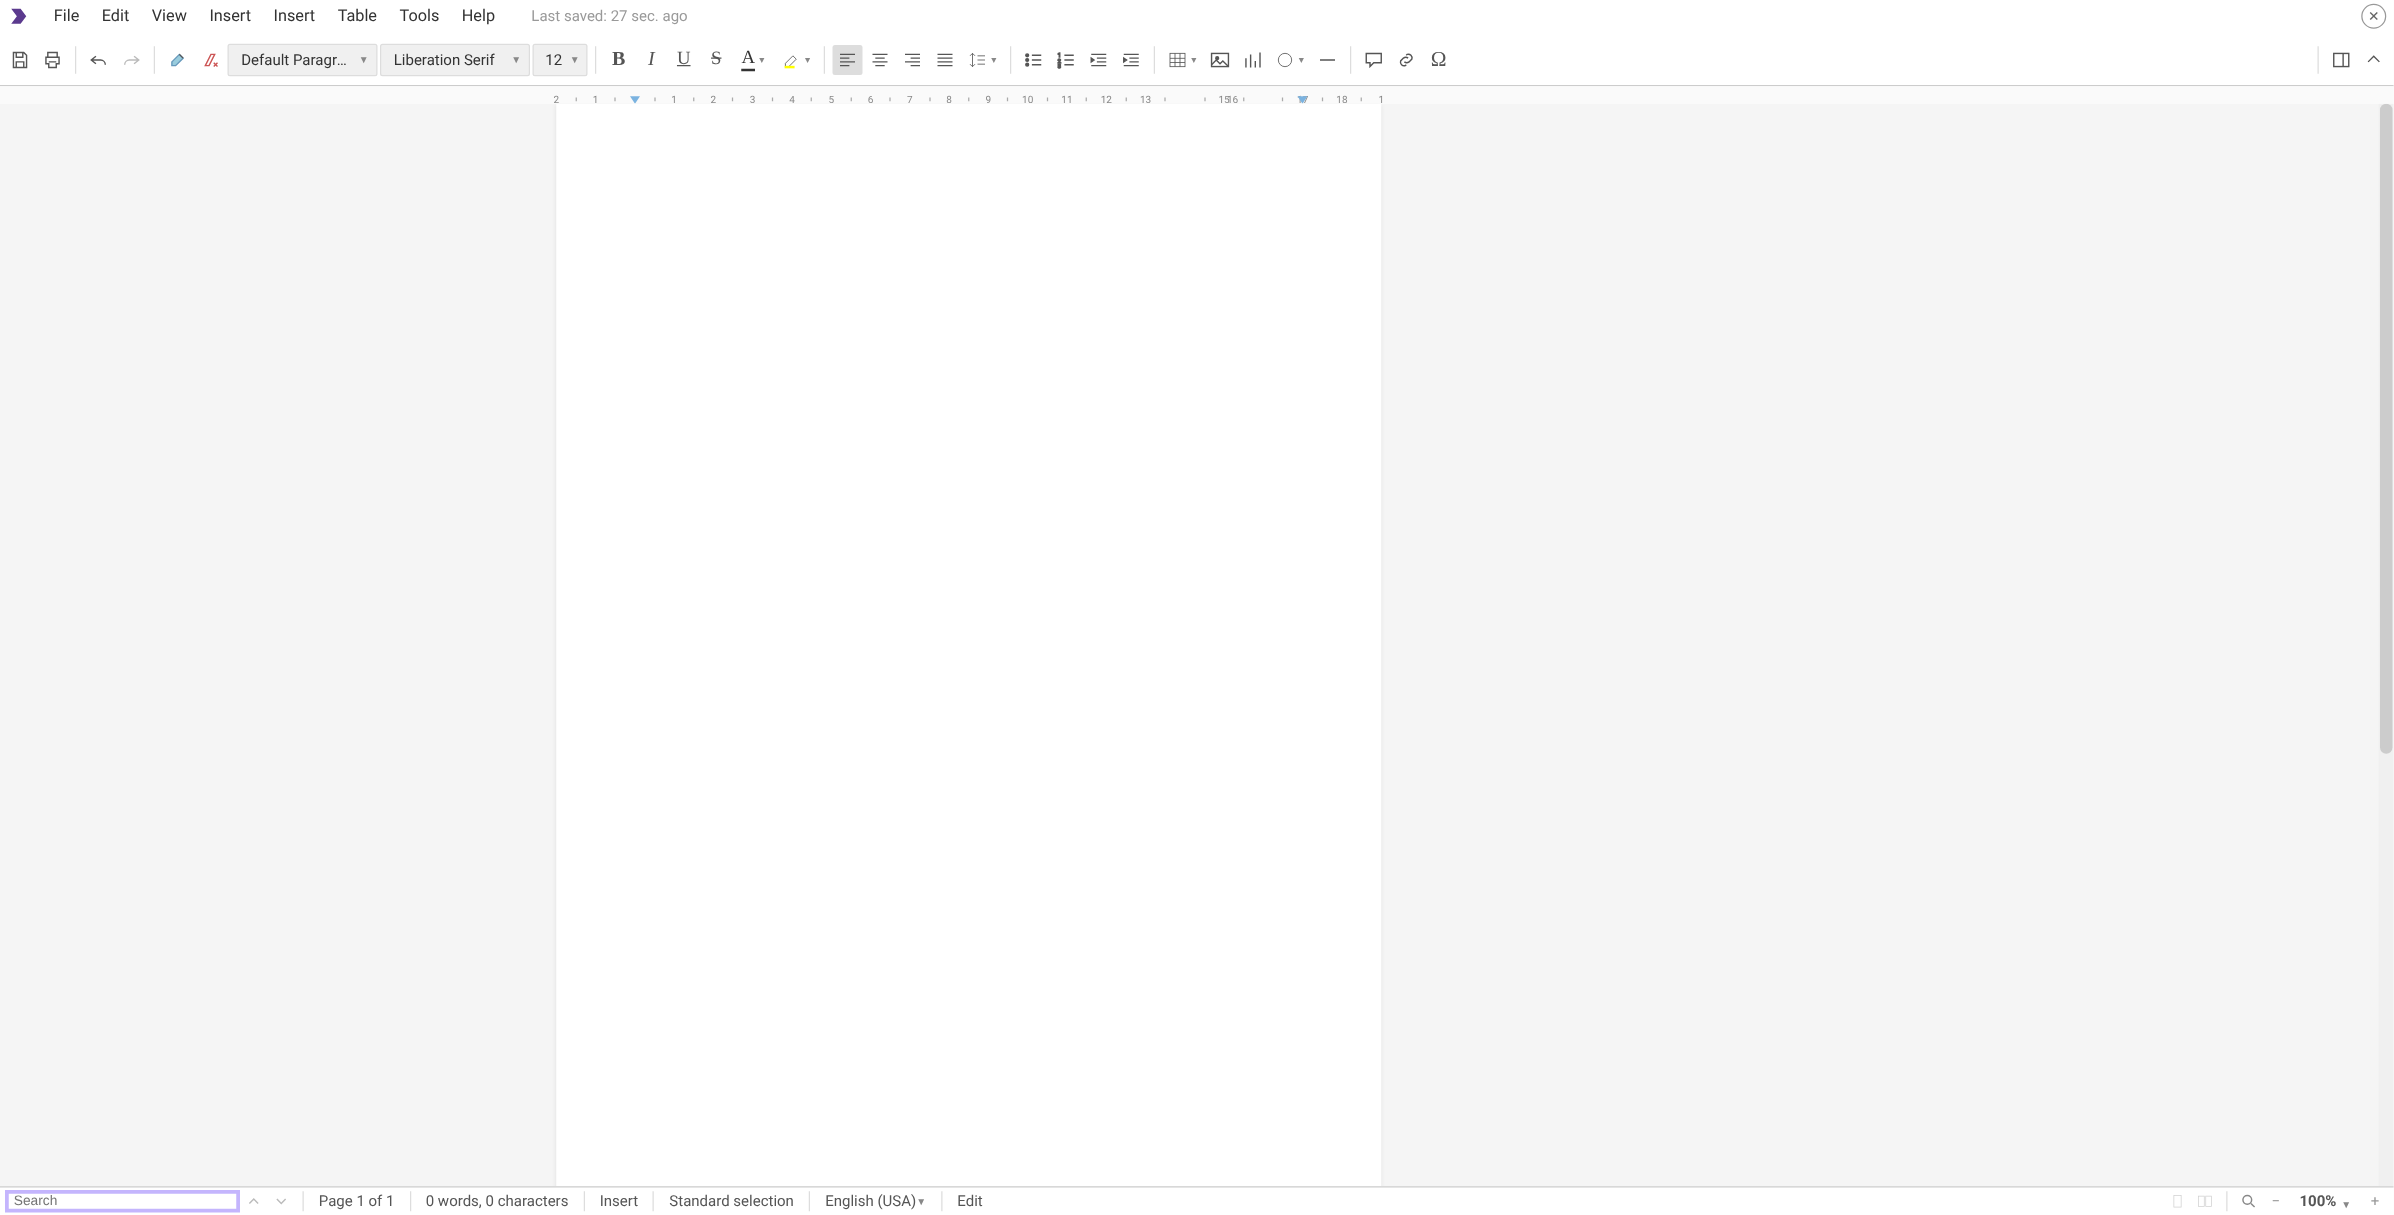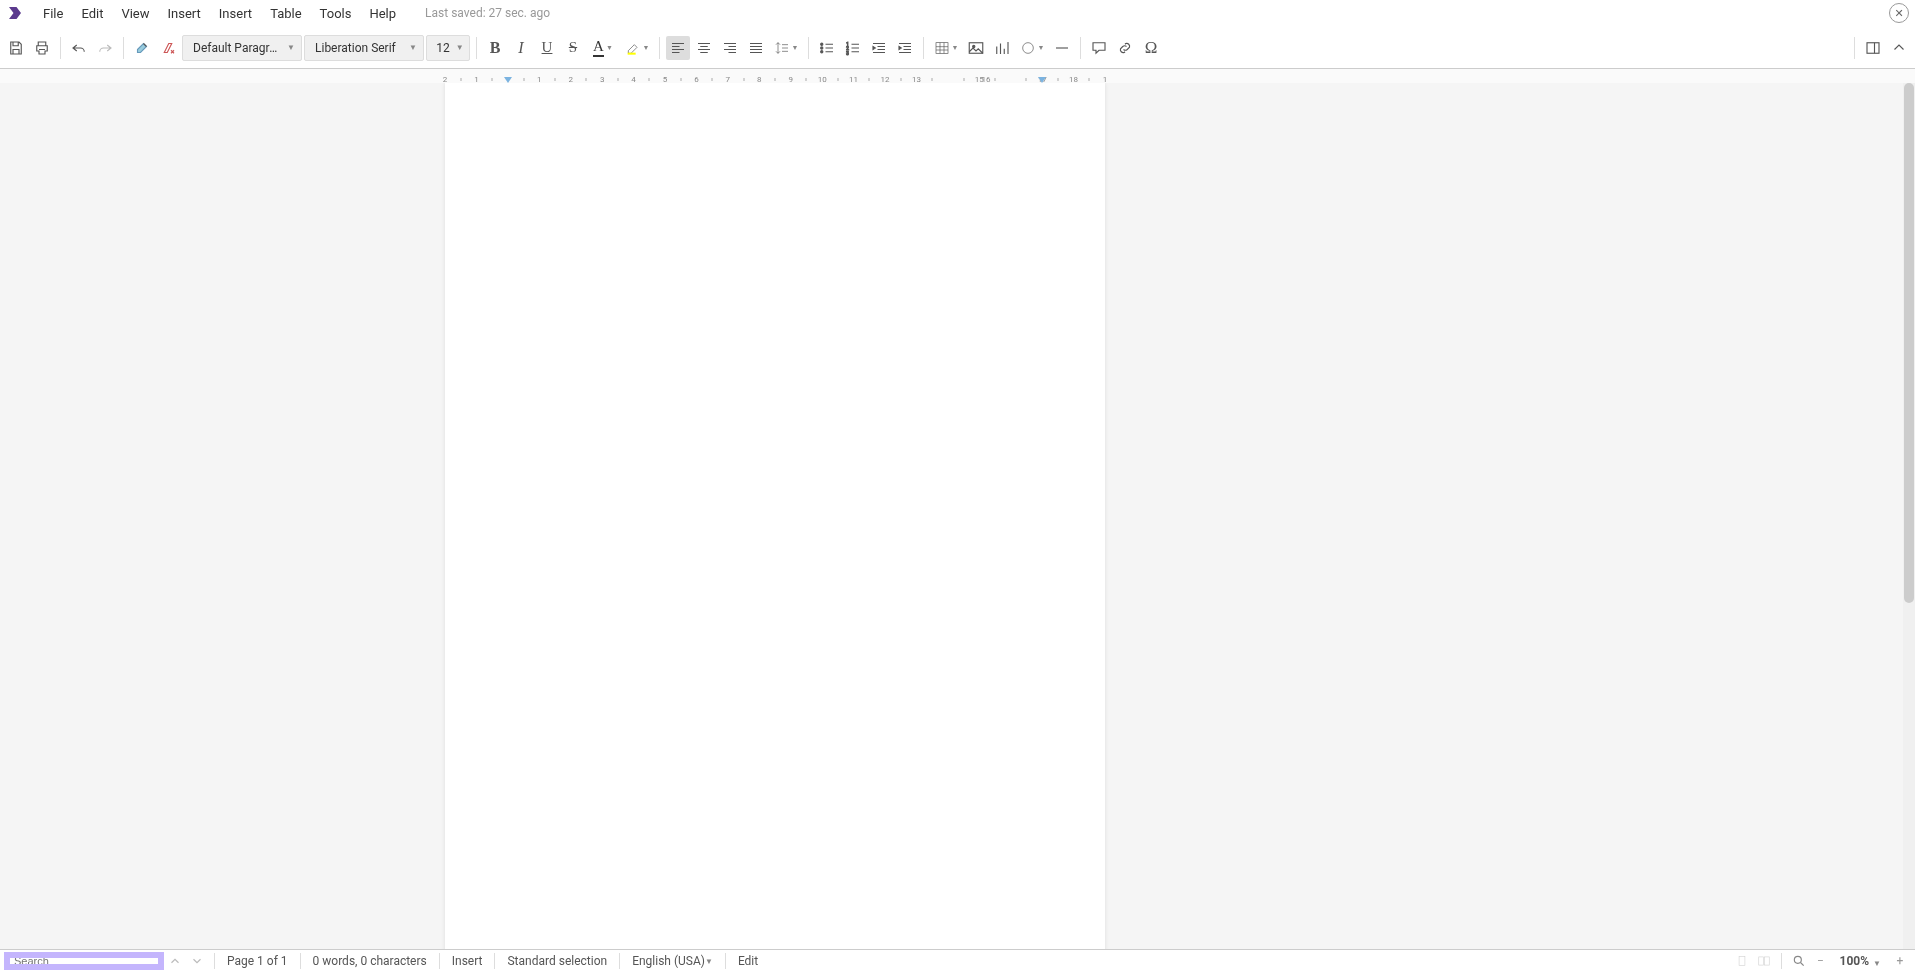--- a/index.html
+++ b/index.html
@@ -26,21 +26,21 @@
 .tick { position:absolute; top:6px; font-size:8px; color:#888; transform:translateX(-50%); }
 .tick-minor { position:absolute; top:9px; width:1px; height:3px; background:#aaa; transform:translateX(-50%); }
 .ind { position:absolute; top:8px; width:0; height:0; border-left:4px solid transparent; border-right:4px solid transparent; border-top:6px solid #7bb3e0; transform:translateX(-50%); }
 
 .doc-area { position:absolute; top:83px; left:0; right:0; bottom:23px; background:#f5f5f5; overflow:hidden; }
 .page { position:absolute; left:445px; top:0; width:660px; height:900px; background:#fff; box-shadow:0 0 4px rgba(0,0,0,0.1); }
 .vscroll { position:absolute; right:0; top:0; bottom:0; width:12px; background:#f0f0f0; }
 .vthumb { position:absolute; top:0; width:10px; left:1px; height:520px; background:#ccc; border-radius:5px; }
 
 .statusbar { position:absolute; left:0; right:0; bottom:0; height:23px; border-top:1px solid #ccc; background:#fff; display:flex; align-items:center; padding:0 4px; gap:0; font-size:12px; color:#555; }
-.search-box { width:160px; height:18px; border:6px solid #c4b5fd; padding:0 4px; font-size:11px; }
+.search-box { width:188px; height:18px; border:3px solid #c4b5fd; padding:0 4px; font-size:11px; }
 .sb-btn { width:22px; height:20px; display:flex; align-items:center; justify-content:center; cursor:pointer; color:#999; }
 .sb-sep { width:1px; height:16px; background:#ddd; margin:0 6px; }
 .sb-item { padding:0 6px; cursor:pointer; }
 .sb-lang { display:flex; align-items:center; gap:0; padding:0 6px; cursor:pointer; }
 .zoom-group { display:flex; align-items:center; gap:4px; }
 .zoom-val { font-weight:bold; font-size:12px; padding:0 4px; display:flex; align-items:flex-end; gap:4px; }
 </style>
 </head>
 <body>
 

